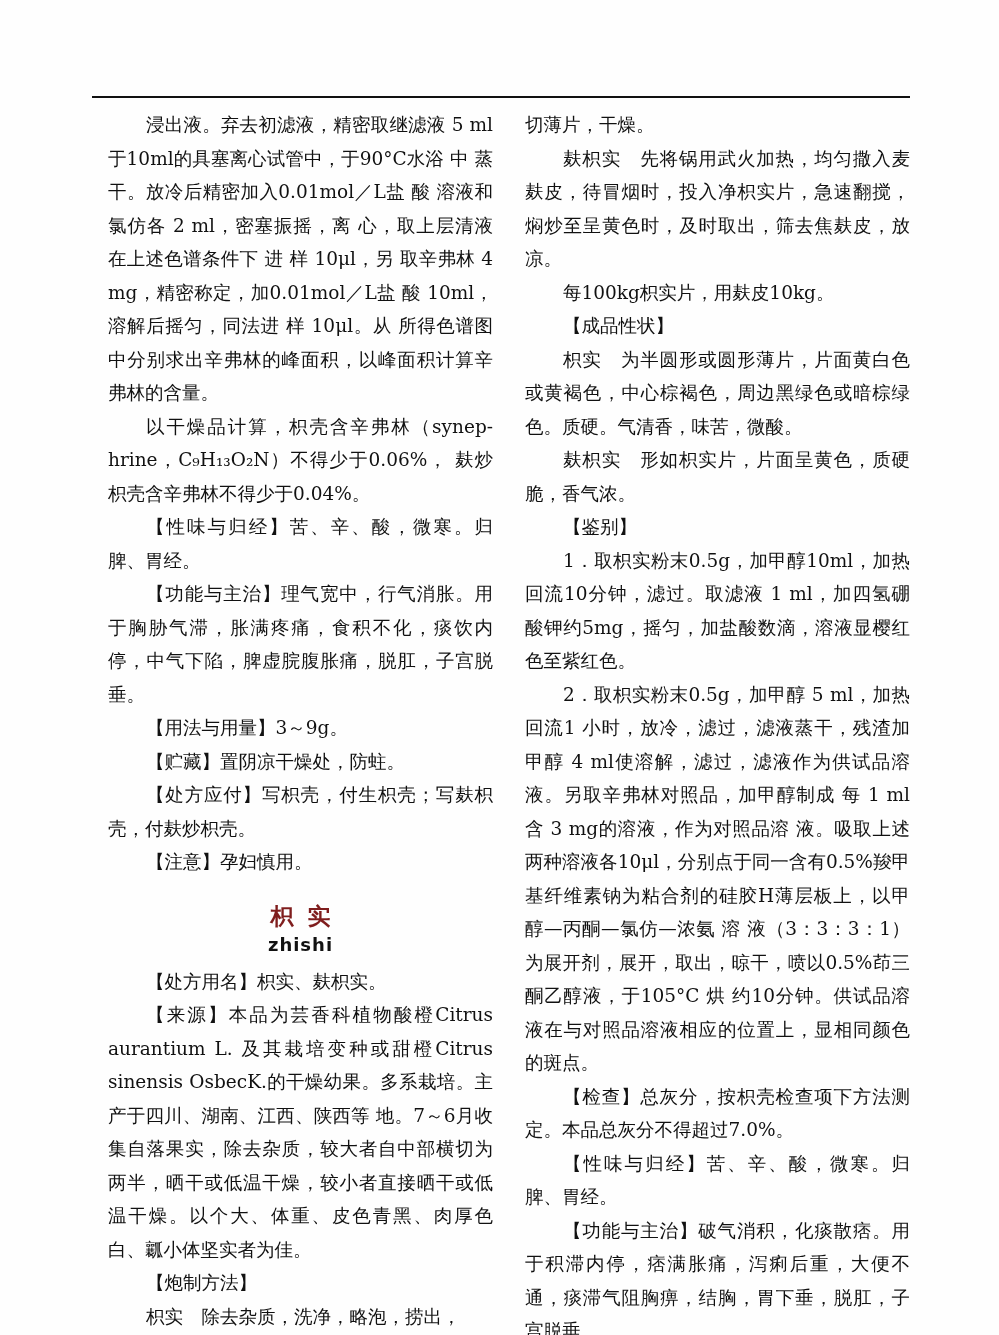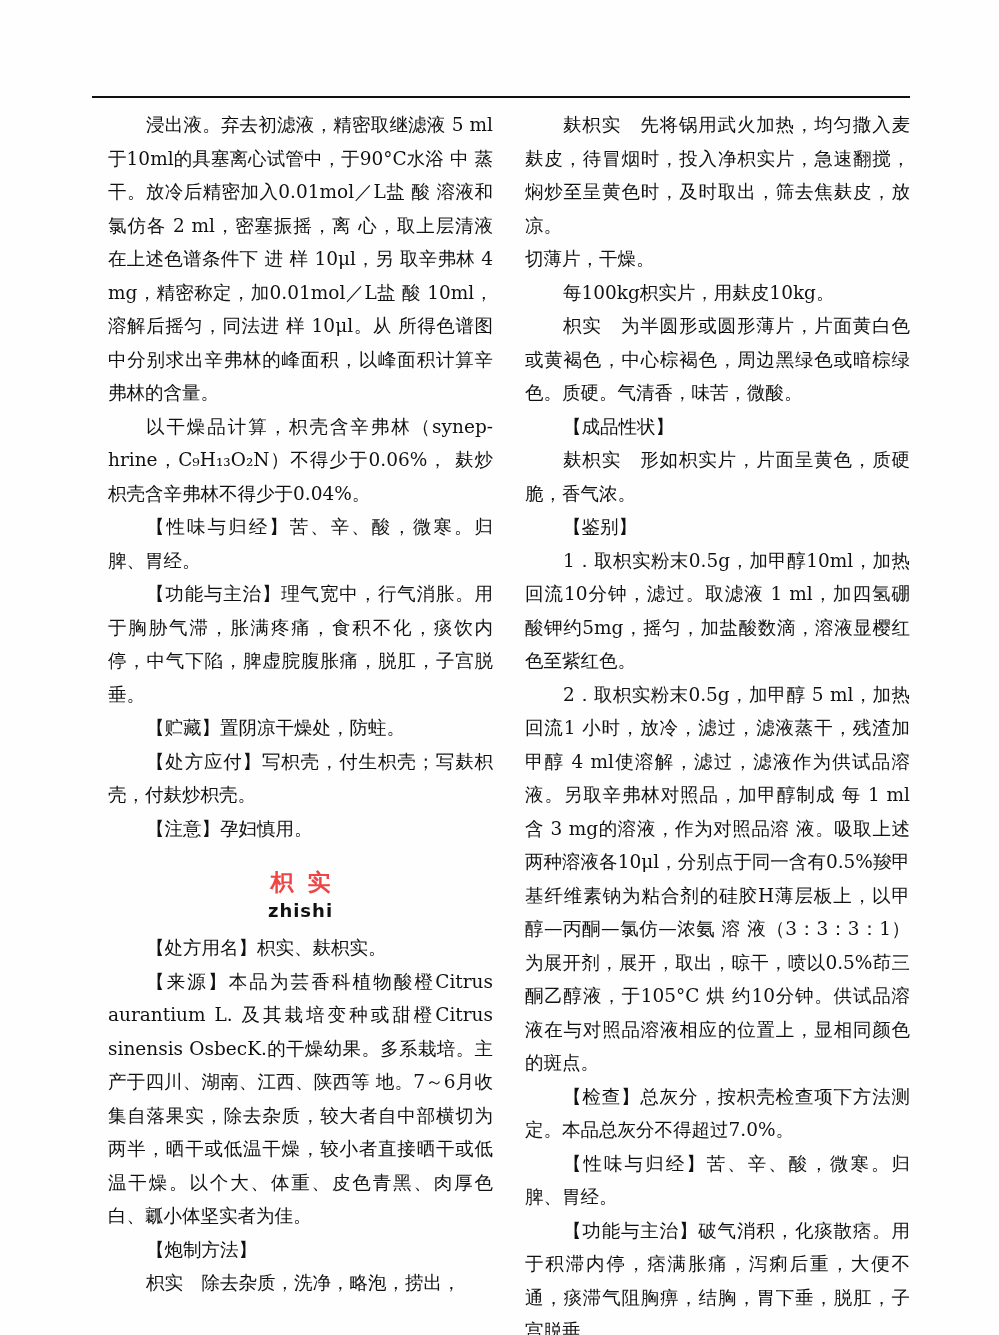--- a/index.html
+++ b/index.html
@@ -87,21 +87,21 @@
   p.indent { text-indent: 38px; }
 
   .heading-cn {
     margin: 22px 0 2px 0;
     text-align: center;
     font-family: "DejaVu Sans", "Liberation Sans", sans-serif;
     font-weight: bold;
     font-size: 23px;
     letter-spacing: 14px;
     text-indent: 14px;
-    color: #ef4444;
+    color: #7f1d1d;
   }
   .heading-py {
     margin: 0 0 10px 0;
     text-align: center;
     font-family: "DejaVu Sans", "Liberation Sans", sans-serif;
     font-weight: bold;
     font-size: 18px;
     letter-spacing: 1px;
     color: #111;
   }
@@ -114,39 +114,40 @@
 
   <div class="rule"></div>
 
   <div class="columns">
 
     <div class="col col-left">
       <p class="para indent">浸出液。弃去初滤液，精密取继滤液 5 ml于10ml的具塞离心试管中，于90°C水浴 中 蒸干。放冷后精密加入0.01mol／L盐 酸 溶液和氯仿各 2 ml，密塞振摇，离 心，取上层清液在上述色谱条件下 进 样 10μl，另 取辛弗林 4 mg，精密称定，加0.01mol／L盐 酸 10ml，溶解后摇匀，同法进 样 10μl。从 所得色谱图中分别求出辛弗林的峰面积，以峰面积计算辛弗林的含量。</p>
       <p class="para indent">以干燥品计算，枳壳含辛弗林（synep-hrine，C₉H₁₃O₂N）不得少于0.06%， 麸炒枳壳含辛弗林不得少于0.04%。</p>
       <p class="para indent">【性味与归经】苦、辛、酸，微寒。归脾、胃经。</p>
       <p class="para indent">【功能与主治】理气宽中，行气消胀。用于胸胁气滞，胀满疼痛，食积不化，痰饮内停，中气下陷，脾虚脘腹胀痛，脱肛，子宫脱垂。</p>
+      <p class="para indent">【用法与用量】3～9g。</p>
       <p class="para indent">【贮藏】置阴凉干燥处，防蛀。</p>
       <p class="para indent">【处方应付】写枳壳，付生枳壳；写麸枳壳，付麸炒枳壳。</p>
       <p class="para indent">【注意】孕妇慎用。</p>
 
       <div class="heading-cn">枳实</div>
       <div class="heading-py">zhishi</div>
 
       <p class="para indent">【处方用名】枳实、麸枳实。</p>
       <p class="para indent">【来源】本品为芸香科植物酸橙Citrus aurantium L. 及其栽培变种或甜橙Citrus sinensis OsbecK.的干燥幼果。多系栽培。主产于四川、湖南、江西、陕西等 地。7～6月收集自落果实，除去杂质，较大者自中部横切为两半，晒干或低温干燥，较小者直接晒干或低温干燥。以个大、体重、皮色青黑、肉厚色白、瓤小体坚实者为佳。</p>
       <p class="para indent">【炮制方法】</p>
       <p class="para indent">枳实　除去杂质，洗净，略泡，捞出，</p>
     </div>
 
     <div class="col col-right">
+      <p class="para">切薄片，干燥。</p>
       <p class="para indent">麸枳实　先将锅用武火加热，均匀撒入麦麸皮，待冒烟时，投入净枳实片，急速翻搅，焖炒至呈黄色时，及时取出，筛去焦麸皮，放凉。</p>
-      <p class="para">切薄片，干燥。</p>
       <p class="para indent">每100kg枳实片，用麸皮10kg。</p>
+      <p class="para indent">【成品性状】</p>
       <p class="para indent">枳实　为半圆形或圆形薄片，片面黄白色或黄褐色，中心棕褐色，周边黑绿色或暗棕绿色。质硬。气清香，味苦，微酸。</p>
-      <p class="para indent">【成品性状】</p>
       <p class="para indent">麸枳实　形如枳实片，片面呈黄色，质硬脆，香气浓。</p>
       <p class="para indent">【鉴别】</p>
       <p class="para indent">1．取枳实粉末0.5g，加甲醇10ml，加热回流10分钟，滤过。取滤液 1 ml，加四氢硼酸钾约5mg，摇匀，加盐酸数滴，溶液显樱红色至紫红色。</p>
       <p class="para indent">2．取枳实粉末0.5g，加甲醇 5 ml，加热回流1 小时，放冷，滤过，滤液蒸干，残渣加甲醇 4 ml使溶解，滤过，滤液作为供试品溶液。另取辛弗林对照品，加甲醇制成 每 1 ml含 3 mg的溶液，作为对照品溶 液。吸取上述两种溶液各10μl，分别点于同一含有0.5%羧甲基纤维素钠为粘合剂的硅胶H薄层板上，以甲醇—丙酮—氯仿—浓氨 溶 液（3：3：3：1）为展开剂，展开，取出，晾干，喷以0.5%茚三酮乙醇液，于105°C 烘 约10分钟。供试品溶液在与对照品溶液相应的位置上，显相同颜色的斑点。</p>
       <p class="para indent">【检查】总灰分，按枳壳检查项下方法测定。本品总灰分不得超过7.0%。</p>
       <p class="para indent">【性味与归经】苦、辛、酸，微寒。归脾、胃经。</p>
       <p class="para indent">【功能与主治】破气消积，化痰散痞。用于积滞内停，痞满胀痛，泻痢后重，大便不通，痰滞气阻胸痹，结胸，胃下垂，脱肛，子宫脱垂。</p>
 
     </div>
 

